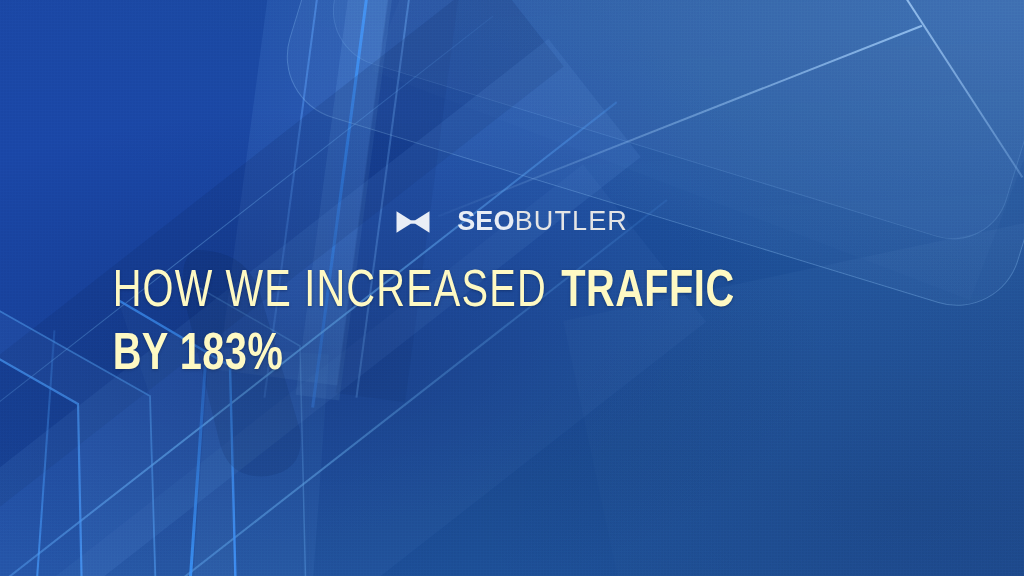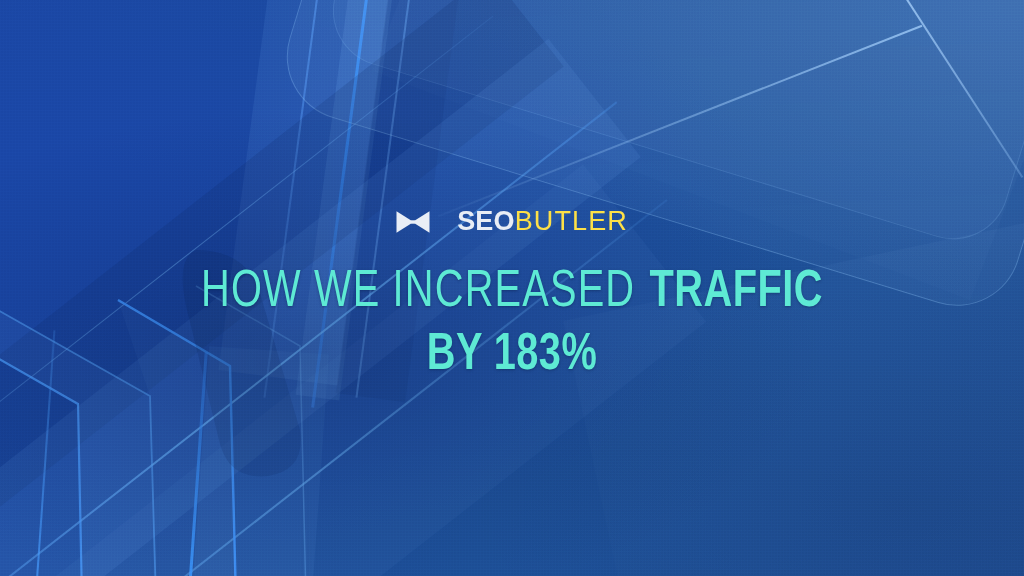--- a/index.html
+++ b/index.html
@@ -250,30 +250,30 @@
     color: #e8edf5;
   }
   #logo-seo {
     font-weight: 700;
     letter-spacing: 0.2px;
     margin-left: 15px;
   }
   #logo-butler {
     font-weight: 300;
     letter-spacing: 1.1px;
-    color: #fde047;
+    color: #e5e5e5;
   }
 
   
   #headline {
     position: absolute;
     left: 0; right: 0;
     top: 262px;
-    text-align: center;
-    color: #5eead4;
+    text-align: left;
+    color: #fef9c3;
   }
   .headline-line {
     display: block;
     font-size: 51px;
     line-height: 1.06;
     white-space: nowrap;
     transform: scaleX(0.78);
     transform-origin: center;
     text-shadow: 0 1px 3px rgba(5,20,55,0.35);
   }

